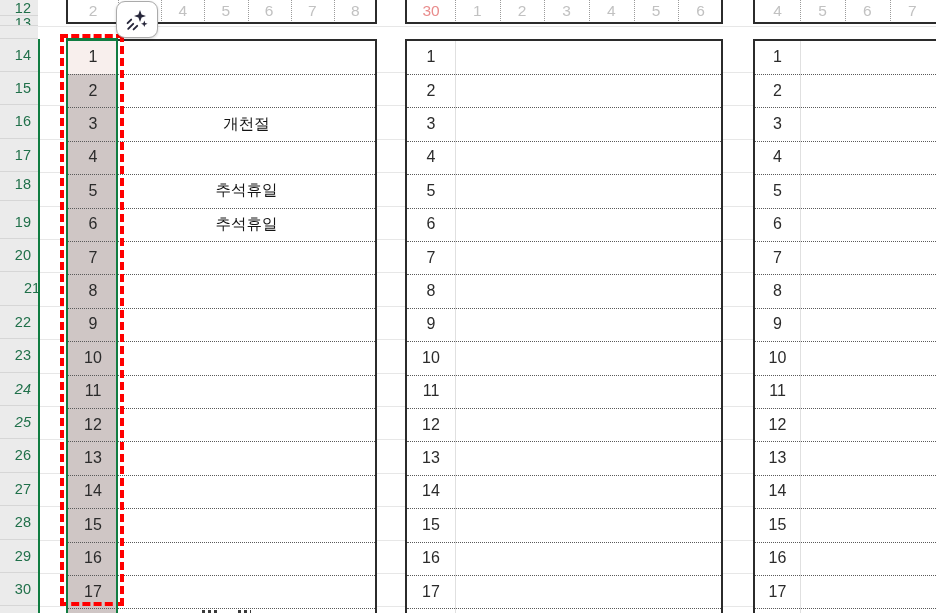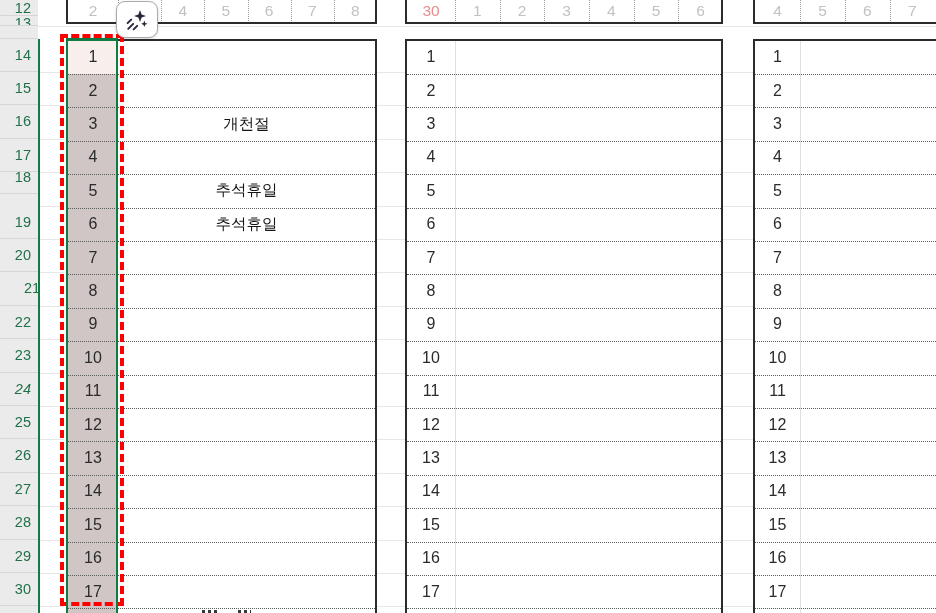--- a/index.html
+++ b/index.html
@@ -60,21 +60,21 @@
       </div>
       <div class="rh-cell" style="top: 72px; height: 33.4px;">
         <span class="lbl" style="line-height: 33.4px;">15</span>
       </div>
       <div class="rh-cell" style="top: 105.4px; height: 33.4px;">
         <span class="lbl" style="line-height: 33.4px;">16</span>
       </div>
       <div class="rh-cell" style="top: 138.8px; height: 33.4px;">
         <span class="lbl" style="line-height: 33.4px;">17</span>
       </div>
-      <div class="rh-cell" style="top: 161px; height: 33.4px;">
+      <div class="rh-cell" style="top: 168px; height: 33.4px;">
         <span class="lbl" style="line-height: 33.4px;">18</span>
       </div>
       <div class="rh-cell" style="top: 205.6px; height: 33.4px;">
         <span class="lbl" style="line-height: 33.4px;">19</span>
       </div>
       <div class="rh-cell" style="top: 239px; height: 33.4px;">
         <span class="lbl" style="line-height: 33.4px;">20</span>
       </div>
       <div class="rh-cell" style="top: 272.4px; height: 33.4px;">
         <span class="lbl" style="line-height: 33.4px; padding-left: 24px;">21</span>
@@ -82,21 +82,21 @@
       <div class="rh-cell" style="top: 305.8px; height: 33.4px;">
         <span class="lbl" style="line-height: 33.4px;">22</span>
       </div>
       <div class="rh-cell" style="top: 339.2px; height: 33.4px;">
         <span class="lbl" style="line-height: 33.4px;">23</span>
       </div>
       <div class="rh-cell" style="top: 372.6px; height: 33.4px; font-style: italic;">
         <span class="lbl" style="line-height: 33.4px;">24</span>
       </div>
       <div class="rh-cell" style="top: 406px; height: 33.4px;">
-        <span class="lbl" style="line-height: 33.4px;">25</span>
+        <span class="lbl" style="line-height: 33.4px; font-style: italic;">25</span>
       </div>
       <div class="rh-cell" style="top: 439.4px; height: 33.4px;">
         <span class="lbl" style="line-height: 33.4px;">26</span>
       </div>
       <div class="rh-cell" style="top: 472.8px; height: 33.4px;">
         <span class="lbl" style="line-height: 33.4px;">27</span>
       </div>
       <div class="rh-cell" style="top: 506.2px; height: 33.4px;">
         <span class="lbl" style="line-height: 33.4px;">28</span>
       </div>

